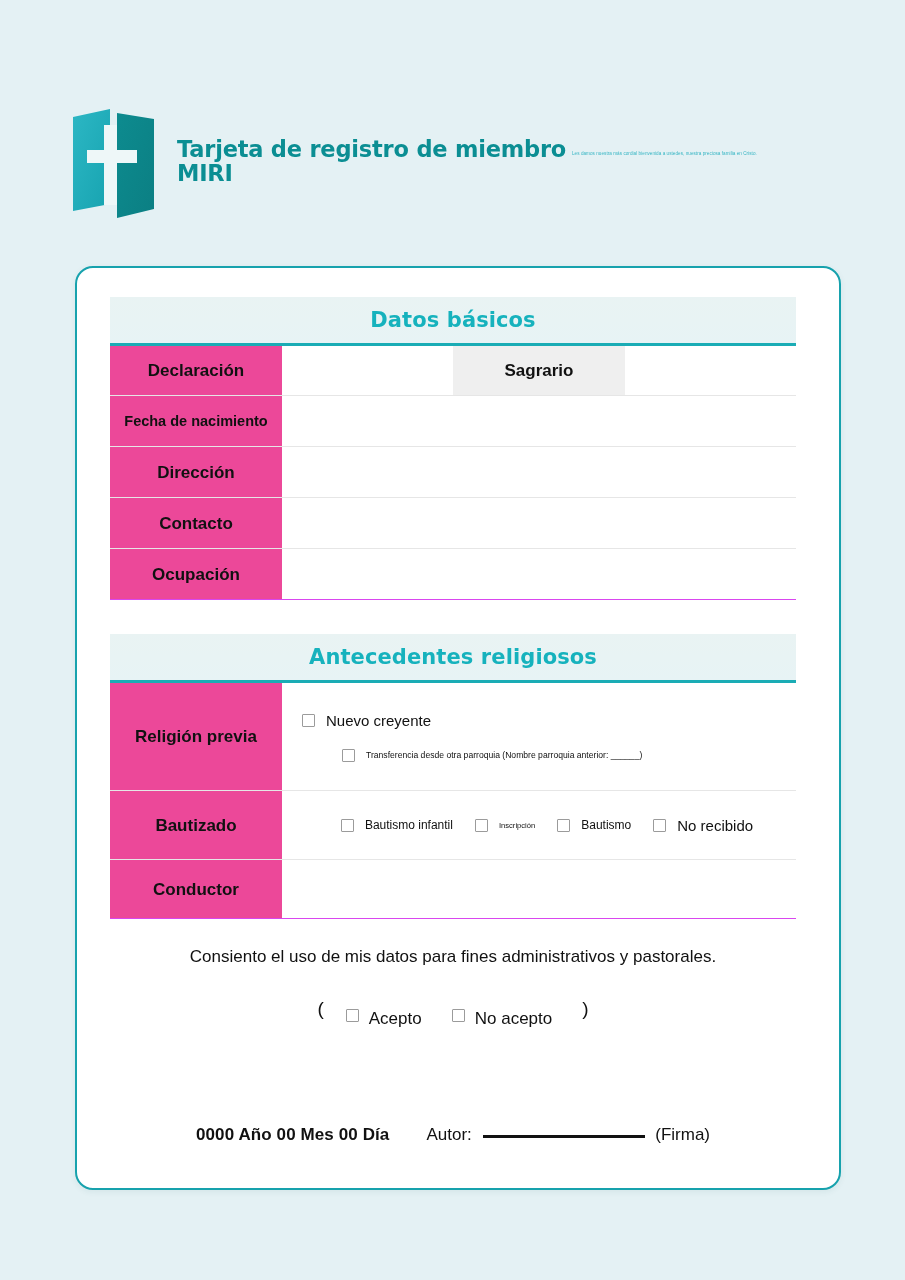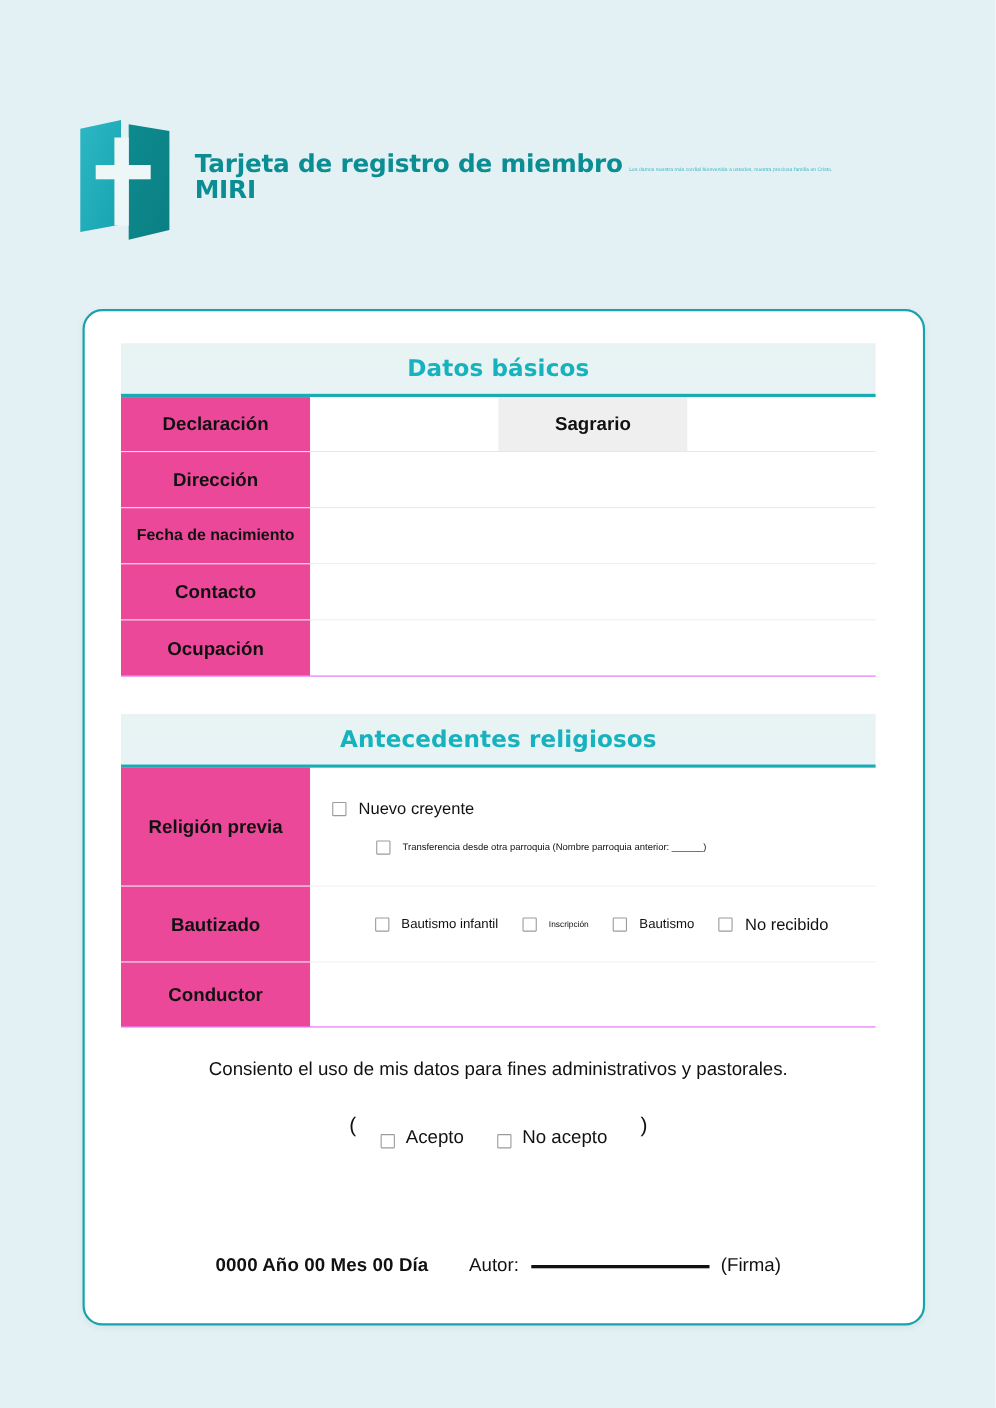--- a/index.html
+++ b/index.html
@@ -65,21 +65,21 @@
     line-height: 7px;
     color: #37b6c4;
     letter-spacing: 0.05px;
     white-space: nowrap;
   }
 
   
   .card {
     position: absolute;
     left: 75px;
-    top: 281px;
+    top: 266px;
     width: 766px;
     height: 924px;
     box-sizing: border-box;
     background: #ffffff;
     border: 2px solid #17a2ad;
     border-radius: 18px;
     box-shadow: 0 2px 6px rgba(20,80,90,0.07);
   }
 
   .card-inner {
@@ -223,21 +223,21 @@
     align-items: center;
     justify-content: center;
   }
   .paren {
     font-size: 19px;
     color: #111111;
   }
   .consent-choices .bracket-left  { margin-right: 22px; }
   .consent-choices .bracket-right { margin-left: 30px; }
   .consent-choices .chk { margin-right: 10px; }
-  .consent-opt { display: flex; align-items: flex-end; margin-top: 20px; }
+  .consent-opt { display: flex; align-items: flex-start; margin-top: 20px; }
   .consent-opt + .consent-opt { margin-left: 30px; }
   .consent-opt .opt-label { font-size: 17px; }
 
   
   .footer-line {
     margin-top: 96px;
     display: flex;
     align-items: baseline;
     justify-content: center;
   }
@@ -310,29 +310,29 @@
           <span class="lbl">Declaración</span>
         </div>
         <div class="cell-quarter"></div>
         <div class="cell-sub">
           <span class="lbl">Sagrario</span>
         </div>
         <div class="cell-blank"></div>
       </div>
 
       <div class="grid-row row-h50">
-        <div class="cell-label">
-          <span class="lbl">Dirección</span>
-        </div>
-        <div class="cell-blank"></div>
-      </div>
-
-      <div class="grid-row row-h50">
         <div class="cell-label tight">
           <span class="lbl">Fecha de nacimiento</span>
+        </div>
+        <div class="cell-blank"></div>
+      </div>
+
+      <div class="grid-row row-h50">
+        <div class="cell-label">
+          <span class="lbl">Dirección</span>
         </div>
         <div class="cell-blank"></div>
       </div>
 
       <div class="grid-row row-h50">
         <div class="cell-label">
           <span class="lbl">Contacto</span>
         </div>
         <div class="cell-blank"></div>
       </div>

